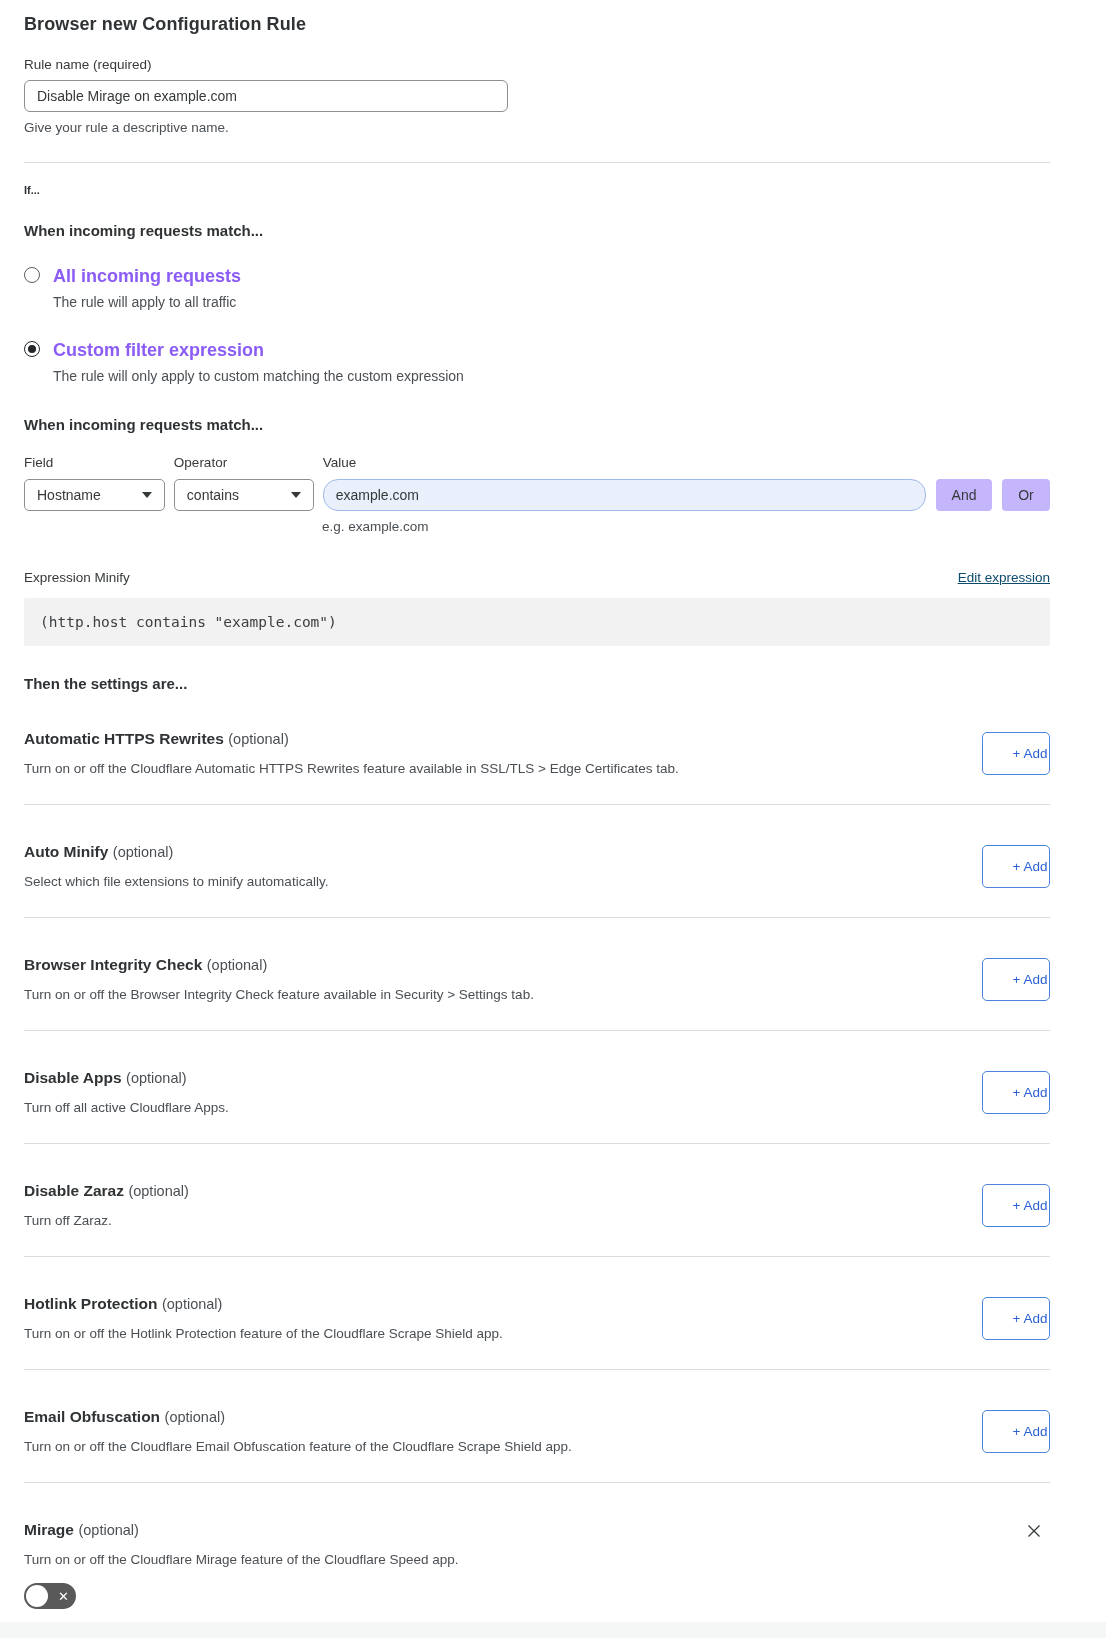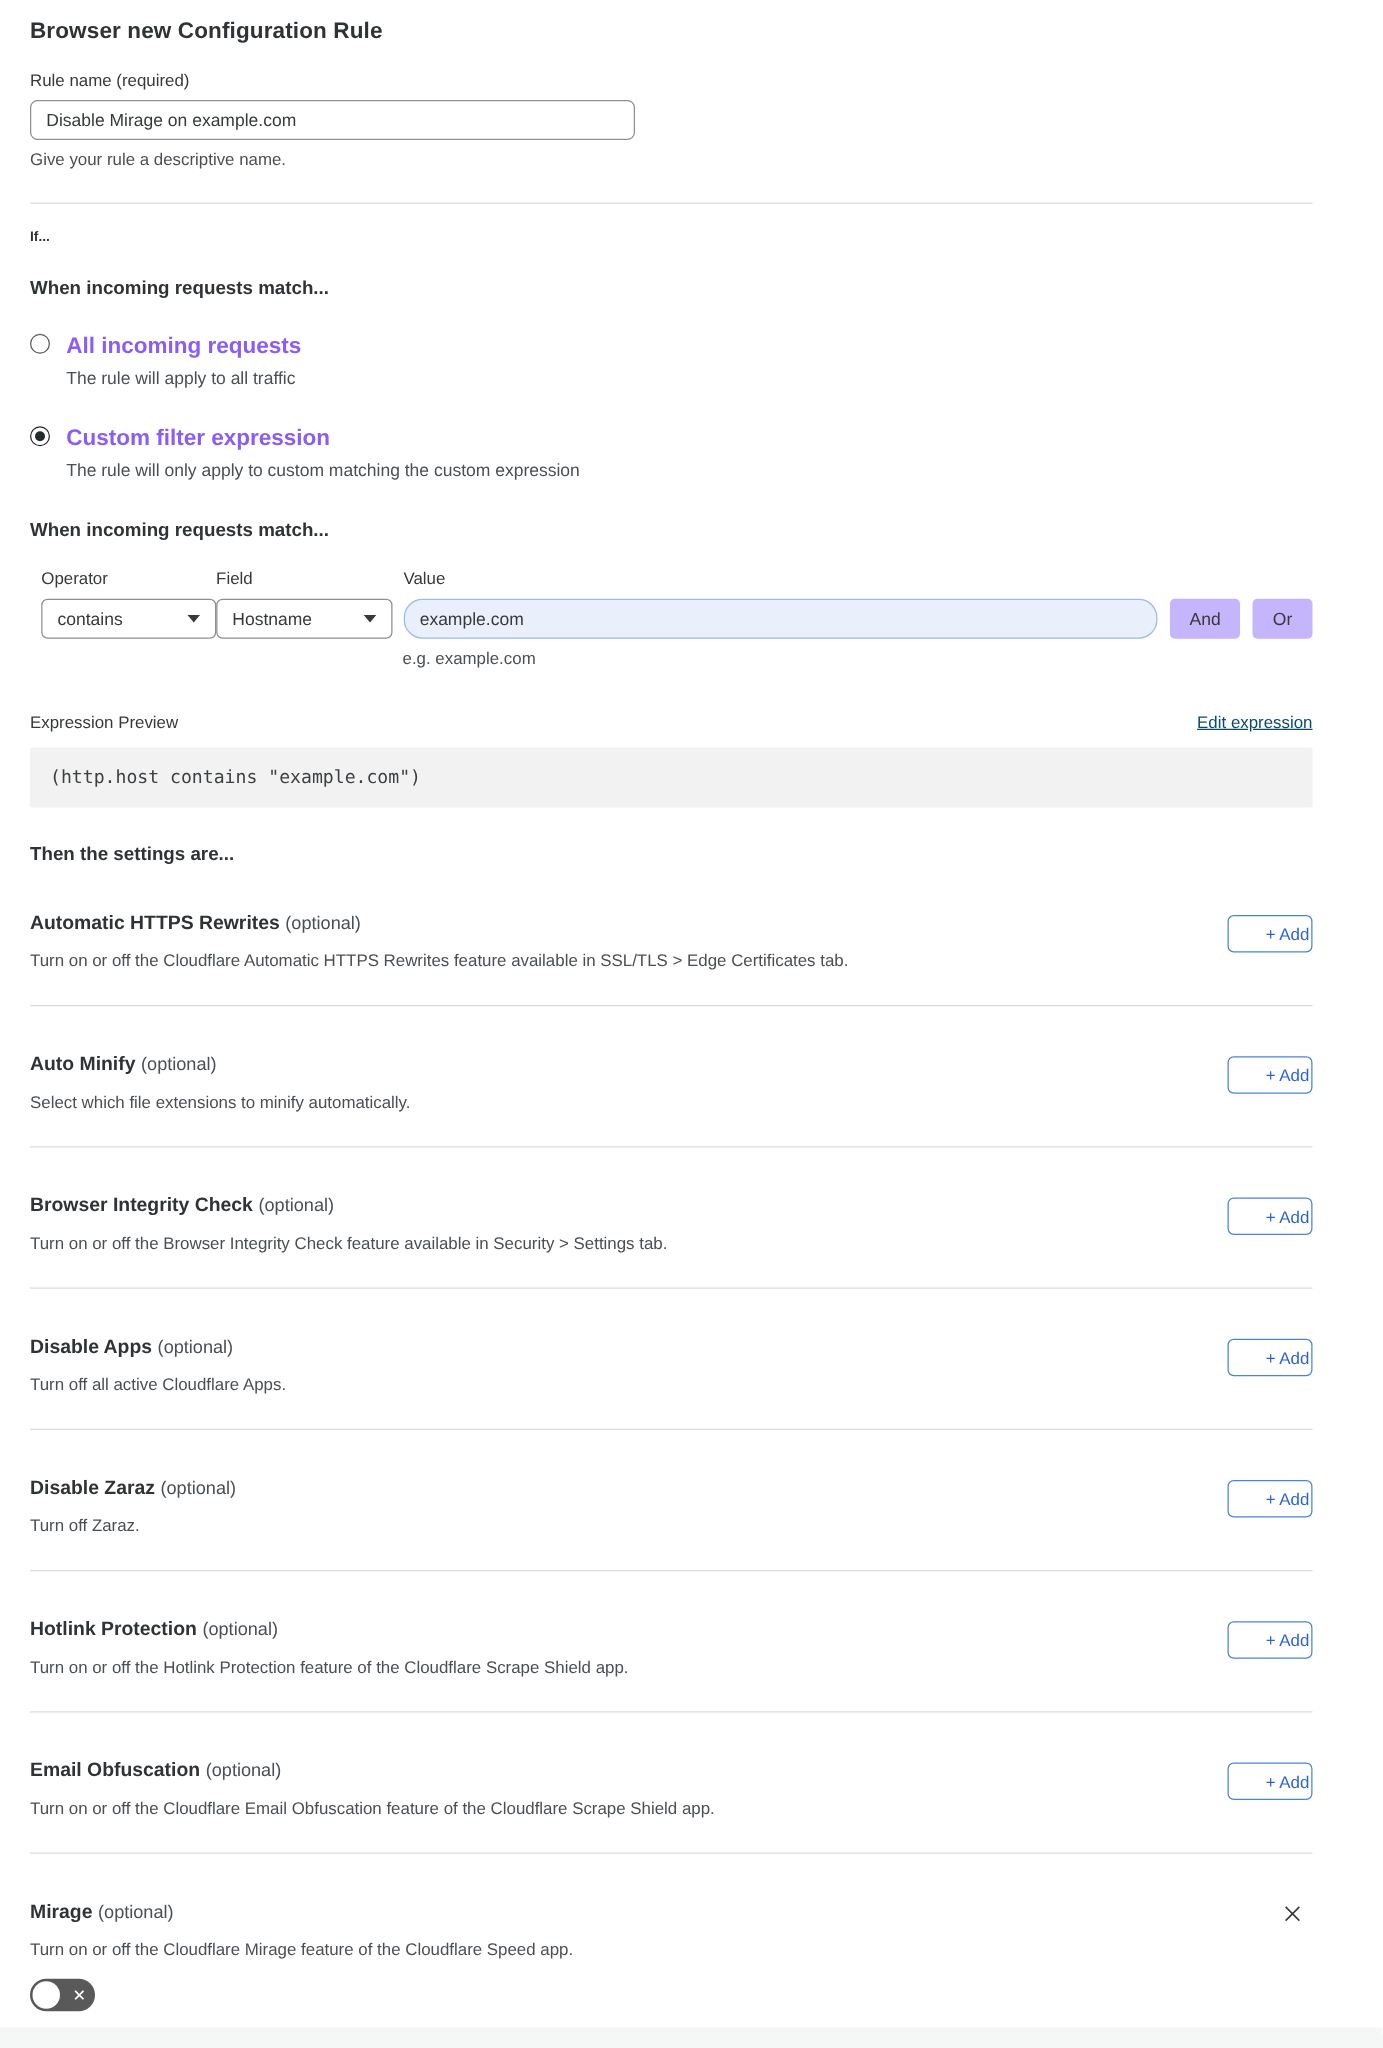--- a/index.html
+++ b/index.html
@@ -84,21 +84,21 @@
 
   .h-then { margin-top:29px; font-size:15px; font-weight:bold; color:#2f3335; }
 
   .setting-row { margin-top:38px; }
   .setting-head { display:flex; justify-content:space-between; align-items:flex-start; }
   .setting-title { font-size:15.5px; font-weight:bold; color:#2f3335; }
   .setting-optional { font-size:14.5px; font-weight:normal; color:#4a4f54; }
   .setting-desc { margin-top:13px; font-size:13.5px; color:#4a4f54; }
   .setting-row .divider { margin-top:28px; }
   .add-btn {
-    width:68px; height:30px; background:#fff; border:1px solid #4a82dd; border-radius:5px;
+    width:68px; height:43px; background:#fff; border:1px solid #4a82dd; border-radius:5px;
     color:#2c62d4; font-family:"Liberation Sans", sans-serif; font-size:13.5px;
     cursor:pointer; margin-top:2px; flex:0 0 auto;padding-left:28px;
   }
 
   .mirage-row { margin-top:38px; }
   .close-x { cursor:pointer; margin-top:2px; margin-right:8px; }
   .close-x svg { display:block; }
 
   .toggle {
     margin-top:16px; position:relative; width:52px; height:26px;
@@ -145,45 +145,45 @@
     <div class="radio-circle selected"></div>
     <div>
       <div class="radio-label">Custom filter expression</div>
       <div class="radio-desc">The rule will only apply to custom matching the custom expression</div>
     </div>
   </div>
 
   <div class="h-match" style="margin-top:32px;">When incoming requests match...</div>
 
   <div class="builder-row">
+    <div class="builder-col col-field">
+      <div class="col-label">Field</div>
+      <div class="select-box">
+        <span>Hostname</span>
+        <span class="caret-down"></span>
+      </div>
+    </div>
     <div class="builder-col col-operator">
       <div class="col-label">Operator</div>
       <div class="select-box">
         <span>contains</span>
         <span class="caret-down"></span>
       </div>
     </div>
-    <div class="builder-col col-field">
-      <div class="col-label">Field</div>
-      <div class="select-box">
-        <span>Hostname</span>
-        <span class="caret-down"></span>
-      </div>
-    </div>
     <div class="builder-col col-value">
       <div class="col-label">Value</div>
       <input class="value-input" type="text" value="example.com" style="">
     </div>
     <button class="gray-btn btn-and">And</button>
     <button class="gray-btn btn-or">Or</button>
   </div>
   <div class="eg-helper">e.g. example.com</div>
 
   <div class="preview-head">
-    <span class="preview-label">Expression Preview</span>
+    <span class="preview-label">Expression Minify</span>
     <span class="edit-link">Edit expression</span>
   </div>
   <div class="code-box">
     <span>(http.host contains "example.com")</span>
   </div>
 
   <div class="h-then">Then the settings are...</div>
 
   <div id="settings-container">
     <div class="setting-row">

